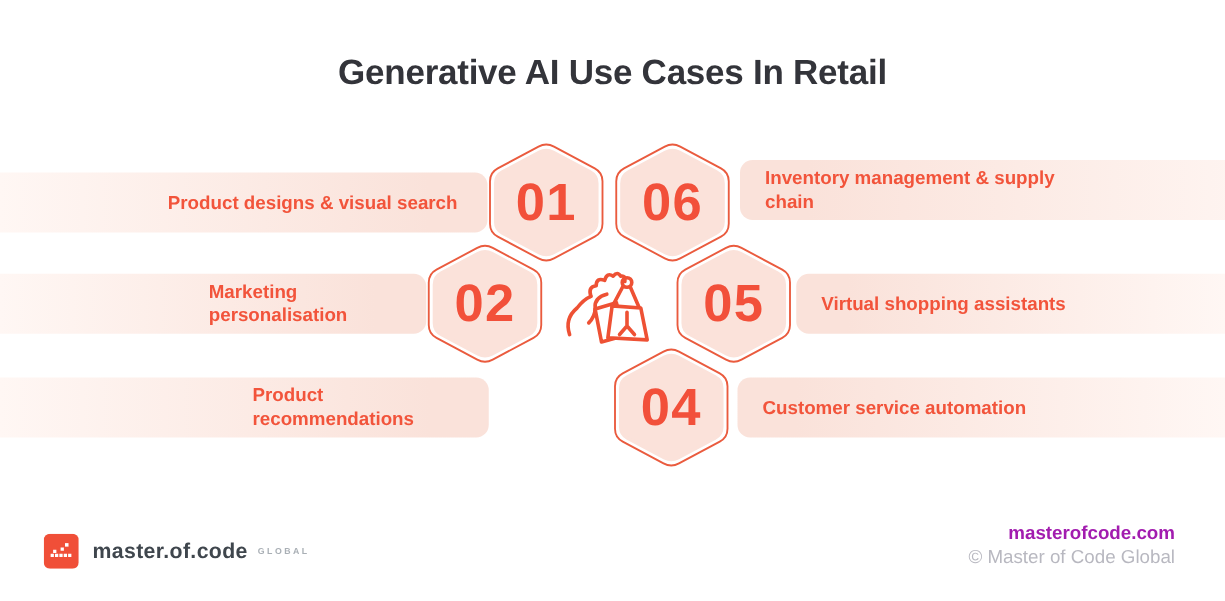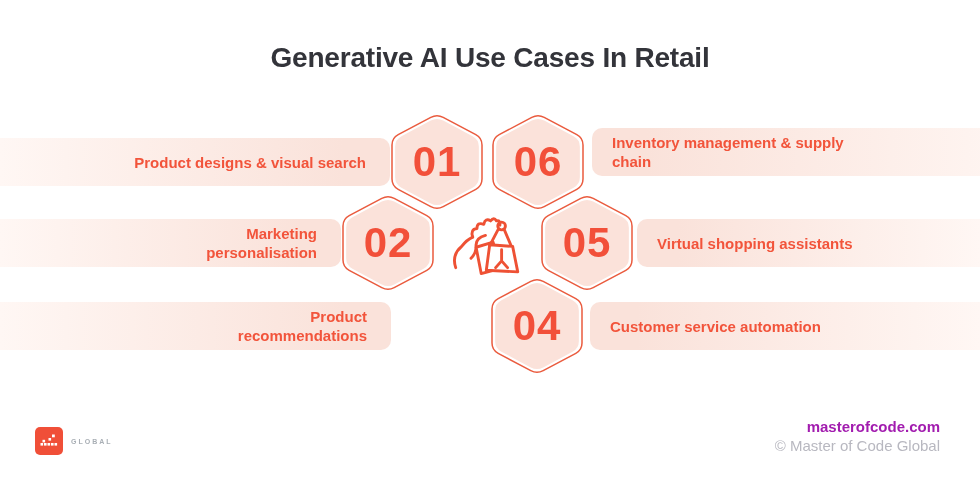--- a/index.html
+++ b/index.html
@@ -18,21 +18,21 @@
     left:0;background:linear-gradient(90deg,#fff7f4 0%,#fae2da 88%);
     border-radius:0 10px 10px 0;justify-content:flex-end;
   }
   .band.right{
     background:linear-gradient(270deg,#fff7f4 0%,#fae2da 88%);
     border-radius:10px 0 0 10px;justify-content:flex-start;
   }
   .band-label{
     font-size:15px;font-weight:700;color:#f2543b;line-height:19px;
   }
-  .band.left .band-label{text-align:right;margin-right:24px;}
+  .band.left .band-label{margin-right:24px;}
   .band.right .band-label{text-align:left;margin-left:20px;}
   .hex{position:absolute;width:96px;height:102px;}
   .hex svg{position:absolute;left:0;top:0;}
   .hex-num{
     position:absolute;left:0;top:0;width:96px;height:102px;
     display:flex;align-items:center;justify-content:center;
     font-size:42px;font-weight:700;color:#f2503a;letter-spacing:1px;
   }
   .center-icon{position:absolute;left:447px;top:209px;width:82px;height:68px;}
   .footer-logo{position:absolute;left:35px;top:427px;display:flex;align-items:center;}
@@ -132,20 +132,21 @@
         <rect x="5.5" y="16" width="2.6" height="2.6"></rect>
         <rect x="9" y="16" width="2.6" height="2.6"></rect>
         <rect x="12.5" y="16" width="2.6" height="2.6"></rect>
         <rect x="16" y="16" width="2.6" height="2.6"></rect>
         <rect x="19.5" y="16" width="2.6" height="2.6"></rect>
         <rect x="7.5" y="12.8" width="2.6" height="2.6"></rect>
         <rect x="13.5" y="11" width="2.6" height="2.6"></rect>
         <rect x="17" y="7.5" width="2.8" height="2.8"></rect>
       </g>
     </svg>
+    <span class="logo-word">master.of.code</span>
     <span class="logo-suffix">GLOBAL</span>
   </div>
 
   <div class="footer-right">
     <a class="site-link" href="#">masterofcode.com</a>
     <span class="copyright">© Master of Code Global</span>
   </div>
 
 </div>
 

